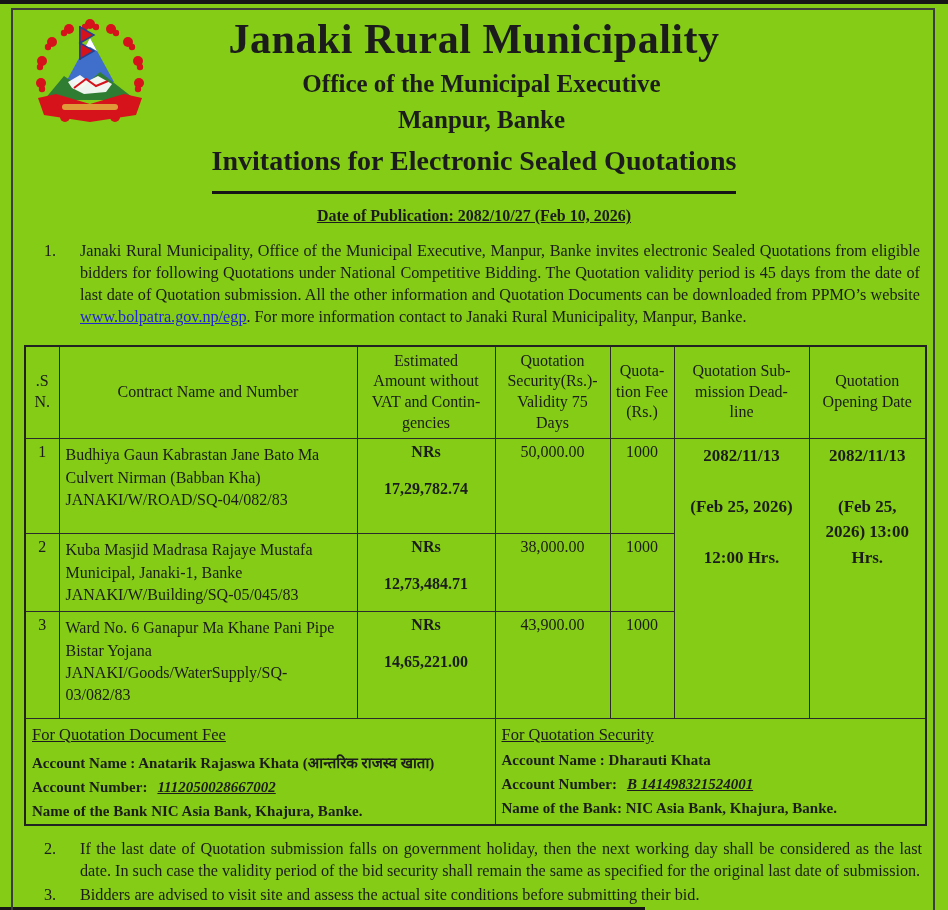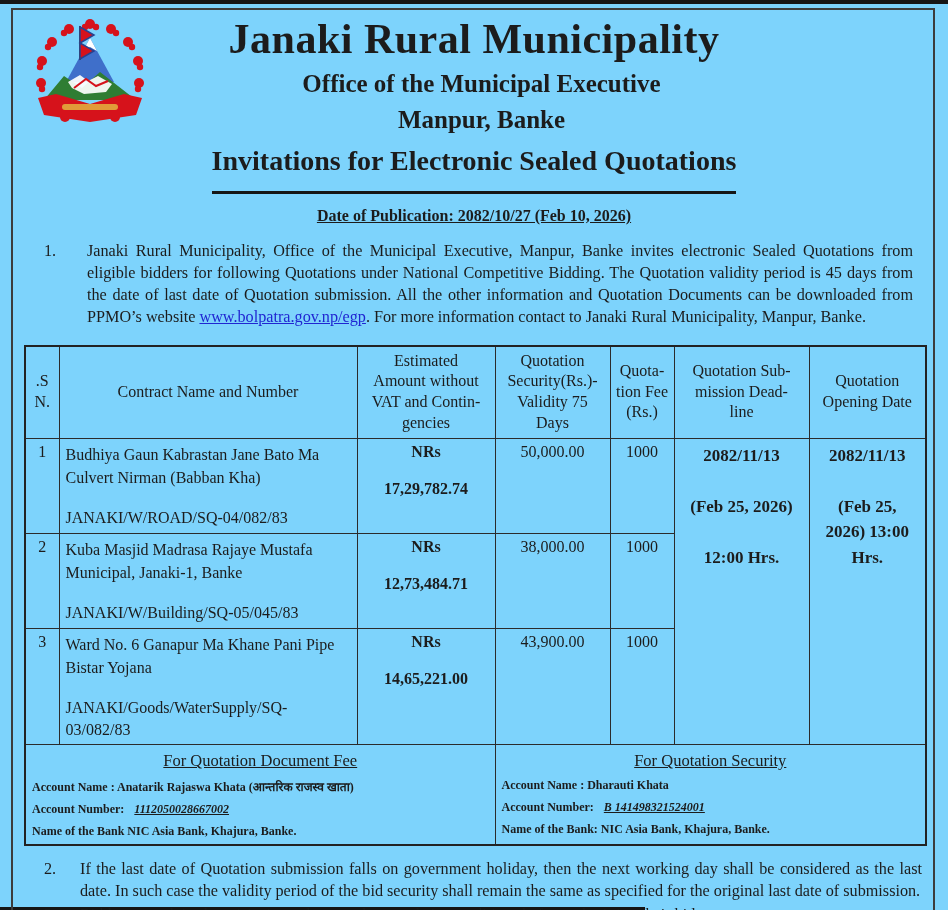--- a/index.html
+++ b/index.html
@@ -1,18 +1,18 @@
 <!DOCTYPE html>
 <html style="--ink: #1c1c1c; --link-blue: #2026d2; --flower-red: #d6121b; --mountain-blue: #3f6fca; --hill-green: #2f7d33; --banner-red: #d6121b; --gold: #e2aa3d;"><head>
 <meta charset="utf-8">
 <style>
   html,body{margin:0;padding:0;background:#e9e7e4;}
   .page{
     width:948px;height:910px;position:relative;margin:0 auto;
-    background:#7dd3fc;color:var(--ink,#1c1c1c);
+    background:#84cc16;color:var(--ink,#1c1c1c);
     font-family:"Liberation Serif", serif;overflow:hidden;
   }
   .strip-top{position:absolute;top:0;left:0;width:100%;height:4px;background:#161616;}
   .strip-bottom{position:absolute;bottom:0;left:0;width:645px;height:3px;background:#161616;}
   .inner-border{position:absolute;top:8px;left:11px;right:13px;bottom:0;border:2px solid #3c3c3c;border-bottom:none;pointer-events:none;}
 
   .logo{position:absolute;left:30px;top:14px;width:120px;height:128px;}
   .flw{fill:var(--flower-red,#d6121b);}
   .mtn{fill:var(--mountain-blue,#3f6fca);}
   .hill{fill:var(--hill-green,#2f7d33);}
@@ -22,43 +22,43 @@
   .header{text-align:center;padding-top:15px;line-height:1.15;}
   .title{font-size:42px;font-weight:bold;letter-spacing:.5px;}
   .sub{font-size:25px;font-weight:bold;margin-top:7px;padding-left:15px;}
   .heading-wrap{margin-top:10px;}
   .heading{font-size:28px;font-weight:bold;display:inline-block;border-bottom:3px solid #161616;padding-bottom:14px;}
   .pub-wrap{margin-top:13px;}
   .pub{font-size:16px;font-weight:bold;text-decoration:underline;}
 
   .intro{position:relative;margin:15px 28px 0 80px;font-size:16.2px;line-height:1.36;}
   .intro .num{position:absolute;left:-36px;top:0;}
-  .intro-text{margin:7px;text-align:justify;}
+  .intro-text{margin:0;text-align:justify;}
   .link{color:var(--link-blue,#2026d2);text-decoration:underline;cursor:pointer;}
 
   .quote-table{border-collapse:collapse;table-layout:fixed;margin:16px 0 0 24px;width:901px;font-size:16px;border:2px solid #222;}
   .quote-table th,.quote-table td{border:1px solid #2b2b2b;vertical-align:top;padding:4px 6px;}
   .quote-table th{font-weight:normal;text-align:center;vertical-align:middle;line-height:1.3;padding:4px 3px;}
   .pre{white-space:pre-line;}
   .sn-head{line-height:2.5;}
   tr.head-row{height:86px;}
   tr.r1{height:95px;} tr.r2{height:78px;} tr.r3{height:107px;}
   .c-sn{text-align:center;}
   .c-contract .cname{line-height:1.45;}
-  .c-contract .cnum{margin-top:18px;line-height:1.35;}
+  .c-contract .cnum{line-height:1.35;}
   .c-amount{text-align:center;font-weight:bold;}
   .c-amount .amt{margin-top:19px;}
   .c-val{text-align:center;}
   .mid{padding-top:42px;}
   .c-deadline{border:3px solid #111;text-align:center;font-weight:bold;vertical-align:middle;line-height:1.5;font-size:17px;padding-top:34px;}
   .c-opening{text-align:center;font-weight:bold;vertical-align:middle;line-height:1.5;font-size:17px;padding-top:34px;}
   tr.acct-row{height:100px;}
   .c-acct{padding:3px 10px 6px;}
-  .acct-title{text-align:center;text-decoration:underline;font-size:16.5px;margin:2px 0 4px;}
-  .acct-line{font-weight:bold;font-size:12px;margin-top:7px;}
+  .acct-title{text-decoration:underline;font-size:16.5px;margin:2px 0 4px;}
+  .acct-line{font-weight:bold;font-size:15px;margin-top:7px;}
   .acct-num{font-style:italic;text-decoration:underline;margin-left:10px;}
 
   .notes{margin:12px 26px 0 80px;font-size:16.2px;line-height:1.36;}
   .note{position:relative;text-align:justify;margin-top:2px;}
   .note .num{position:absolute;left:-36px;top:0;}
 </style>
 </head>
 <body>
 
 <div class="page">

